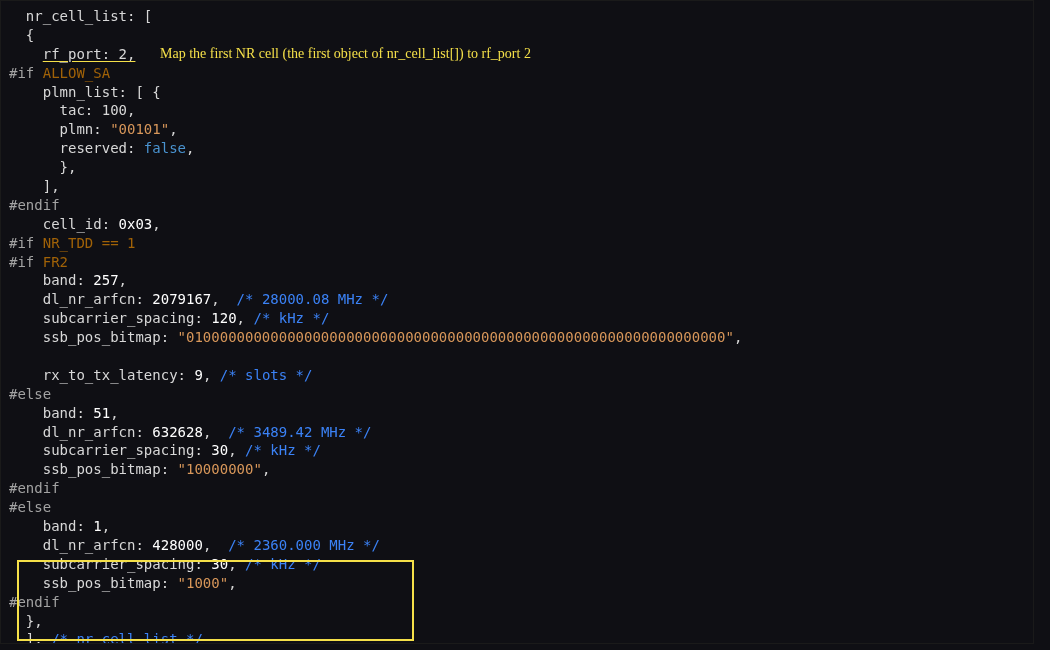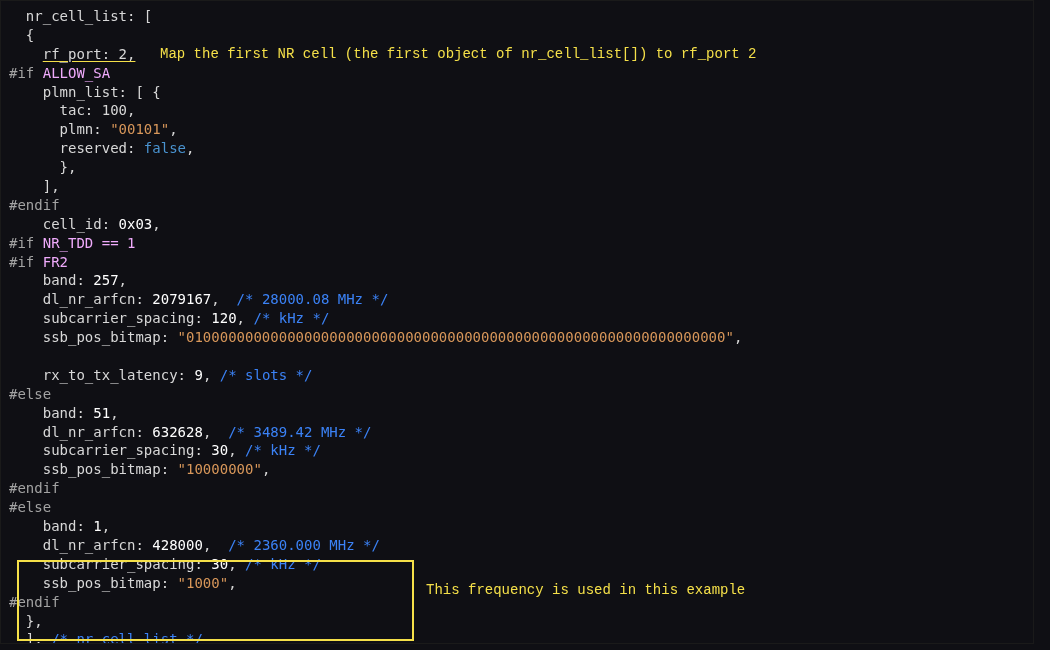--- a/index.html
+++ b/index.html
@@ -15,35 +15,35 @@
     position: relative;
     padding: 6px 8px 0 8px;
     width: 1034px;
     height: 644px;
     border: 1px solid #1a1a1a;
     box-sizing: border-box;
     overflow: hidden;
   }
   pre { margin: 0; white-space: pre; }
   .pp   { color: #a3a3a3; }   
-  .fn   { color: #f0abfc; }   
+  .fn   { color: #a16207; }   
   .str  { color: #d8975a; }   
   .num  { color: #ffffff; }   
   .cmt  { color: #3b82f6; }   
   .bool { color: #4993d0; }   
   .hl   { text-decoration: underline; text-decoration-color: #f5e049; text-underline-offset: 2px; text-align: right; }
   .box  {
     position: absolute;
     border: 2px solid #f5e049;
     pointer-events: none;
   }
   .note-abs {
     position: absolute;
     color: #f5e049;
-    font-family: Liberation Mono, monospace;
+    font-family: Liberation Serif, serif;
     font-size: 14px;
   }
 </style>
 </head>
 <body>
 
 <div class="code-block">
 <pre><span>  nr_cell_list: [</span>
 <span>  {</span>
 <span><span>    </span><span class="hl">rf_port: 2,</span></span>
@@ -77,14 +77,13 @@
 <span><span>    ssb_pos_bitmap: </span><span class="str">"1000"</span><span>,</span></span>
 <span class="pp">#endif</span>
 <span>  },</span>
 <span><span>  ], </span><span class="cmt">/* nr_cell_list */</span></span>
 </pre>
 
   <div class="note-abs" style="left:159px; top:44px;">Map the first NR cell (the first object of nr_cell_list[]) to rf_port 2</div>
 
   <div class="box" style="left:16px; top:559px; width:393px; height:77px;"></div>
 
-  <div class="note-abs" style="left:425px; top:580px;">This frequency is used in this example</div>
 </div>
 
 </body></html>

